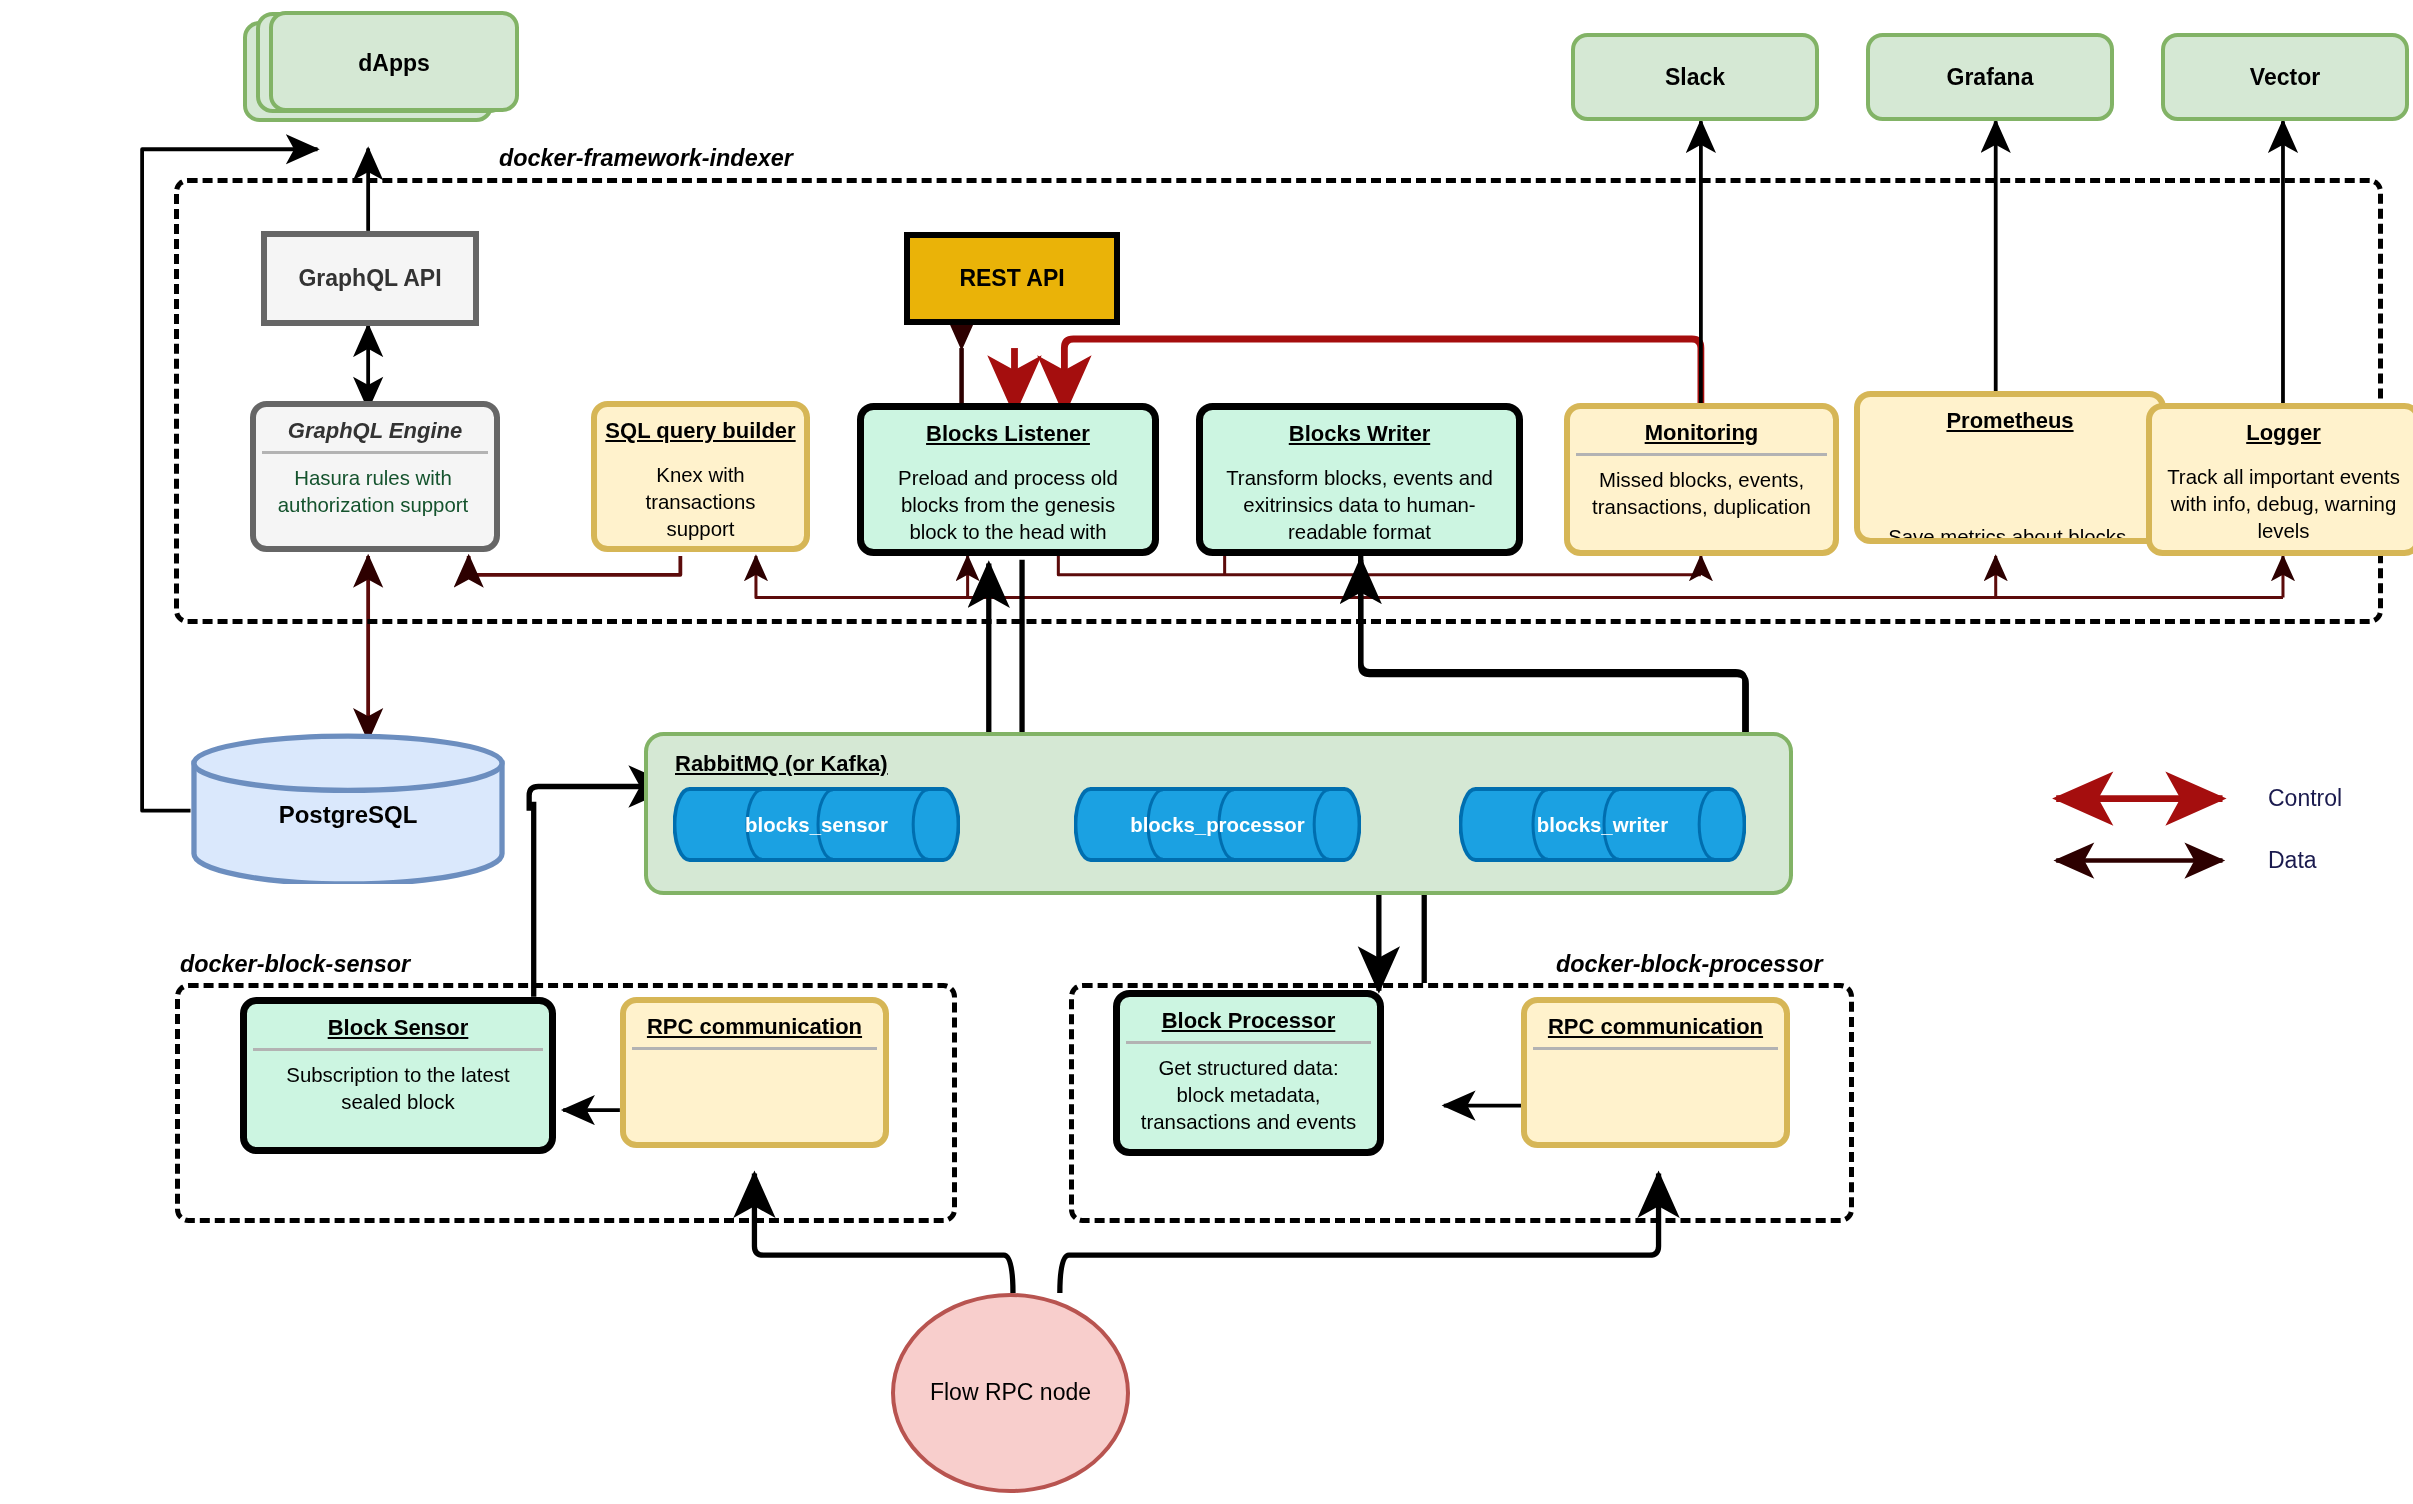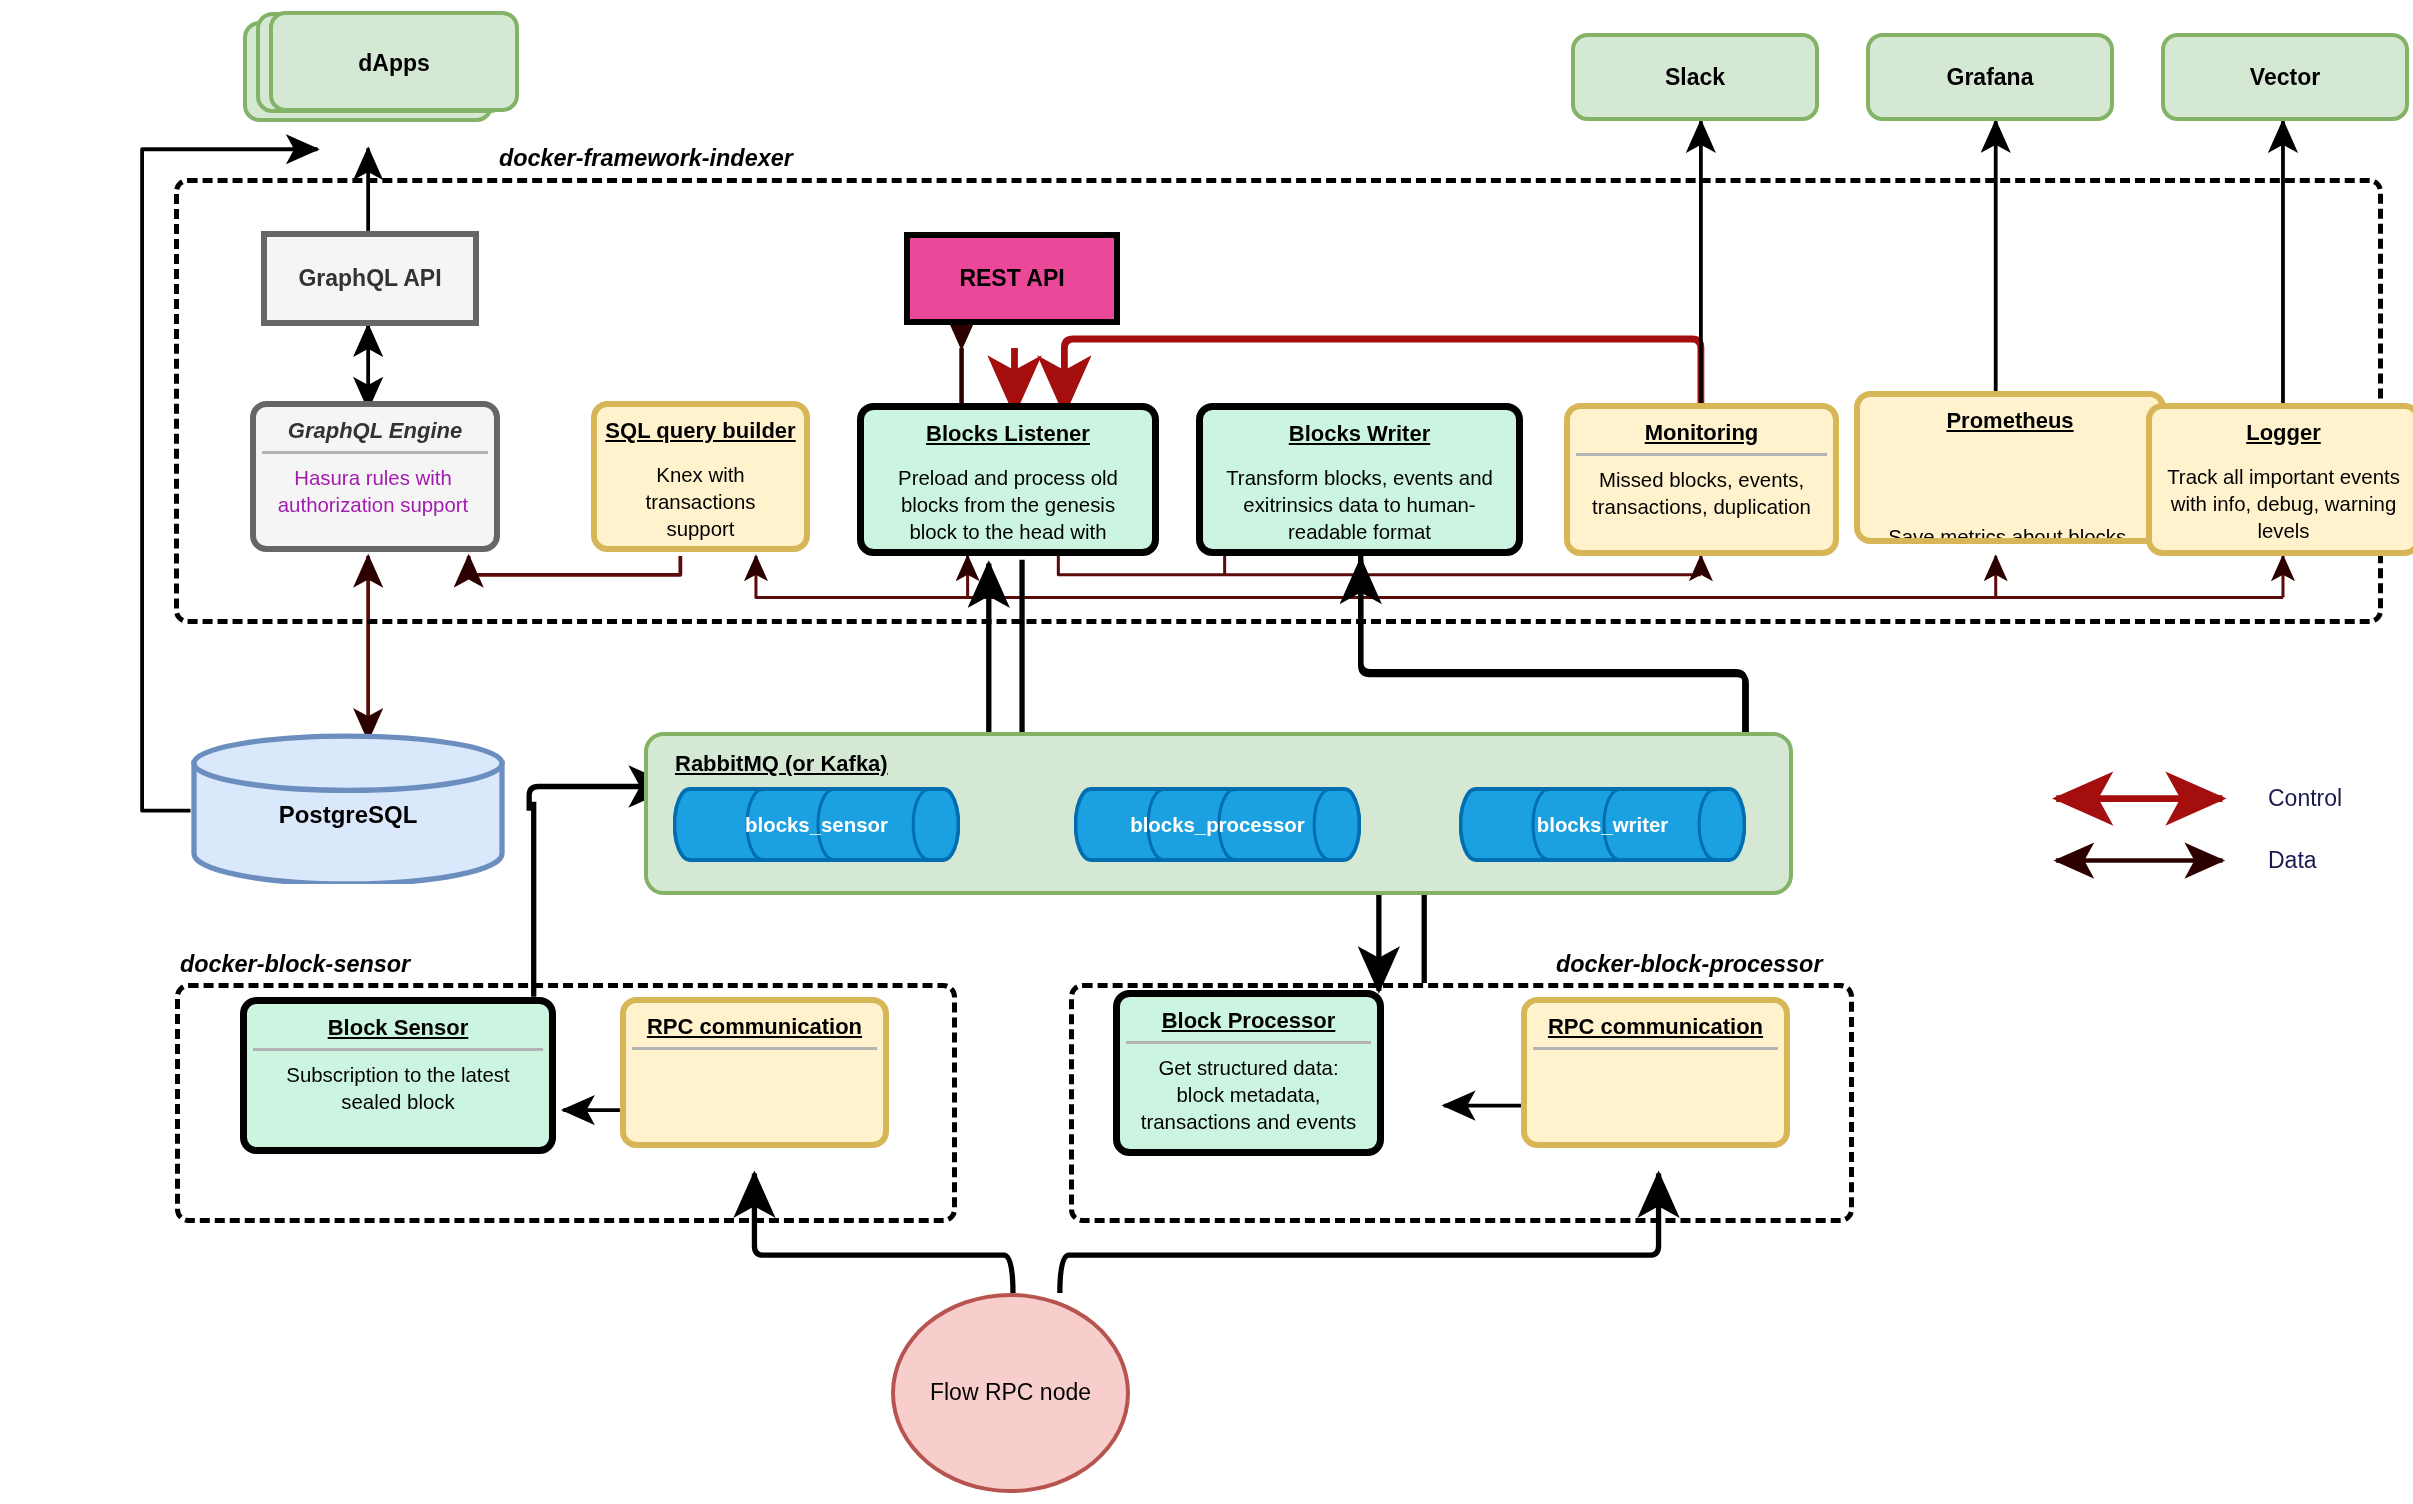--- a/index.html
+++ b/index.html
@@ -20,33 +20,33 @@
   .greenbox{background:#d5e8d4;border:4.5px solid #82b366;border-radius:16.6px;
             align-items:center;justify-content:center;}
   .greenbox .ttl{font-size:23px;color:#000;}
 
   
   .greyrect{background:#f5f5f5;border:6.8px solid #666666;border-radius:0;
             align-items:center;justify-content:center;}
   .greyrect .ttl{font-size:23px;color:#333333;}
 
   
-  .yellowrect{background:#ec4899;border:6px solid #000000;border-radius:0;
+  .yellowrect{background:#eab308;border:6px solid #000000;border-radius:0;
               align-items:center;justify-content:center;}
   .yellowrect .ttl{font-size:23px;color:#000;}
 
   
   .card{border-radius:16.6px;overflow:hidden;padding:0;}
   .card .ttl{padding:10.6px 7.6px 7.6px 7.6px;font-size:22px;text-decoration:underline;}
   .card .rule{height:3px;margin:0 6px;background:#b3b3b3;}
   .card .desc{padding:10.6px 12px;font-size:20.4px;line-height:1.33;}
 
   .card.grey{background:#f5f5f5;border:6px solid #666666;}
   .card.grey .ttl{color:#333;text-decoration:none;font-style:italic;}
-  .card.grey .desc{color:#a21caf;padding-left:8px;}
+  .card.grey .desc{color:#14532d;padding-left:8px;}
 
   .card.yellow{background:#fff2cc;border:6px solid #d6b656;}
   .card.yellow .ttl{color:#000;}
   .card.yellow .desc{color:#000;}
 
   .card.mint{background:#ccf5e1;border:7.6px solid #000000;}
   .card.mint .ttl{color:#000;}
   .card.mint .desc{color:#000;}
 
   

